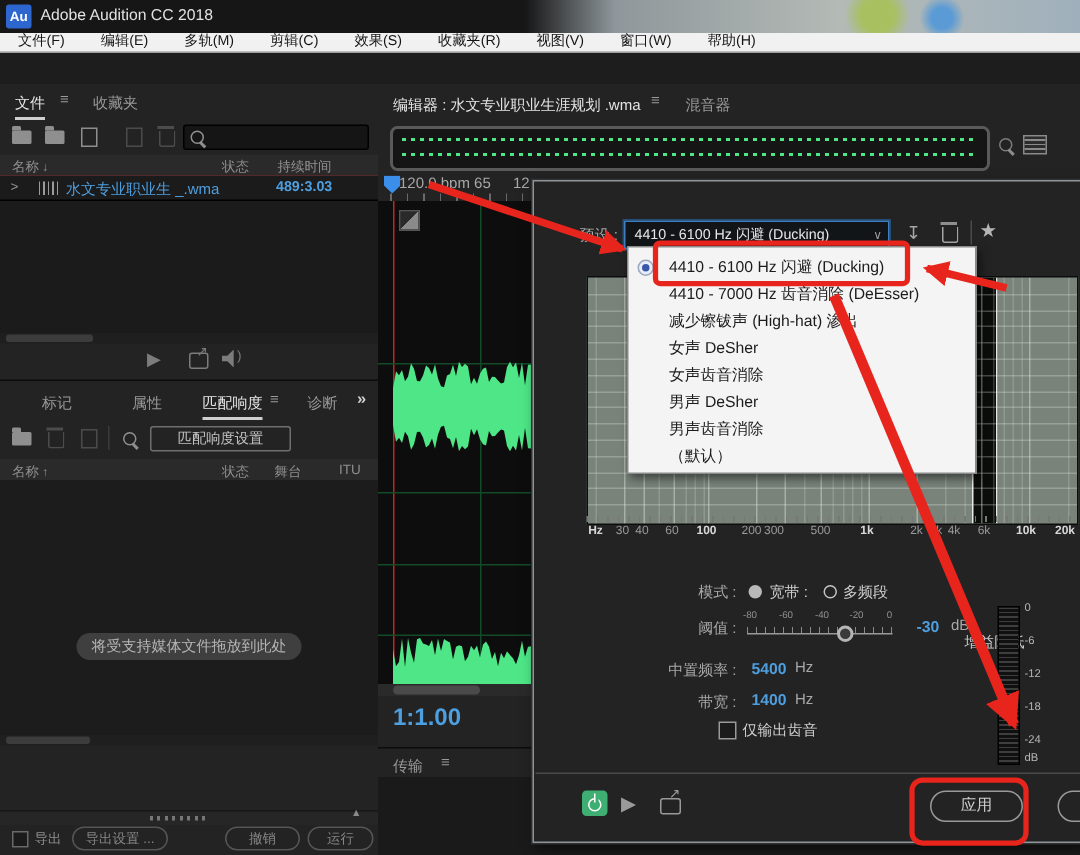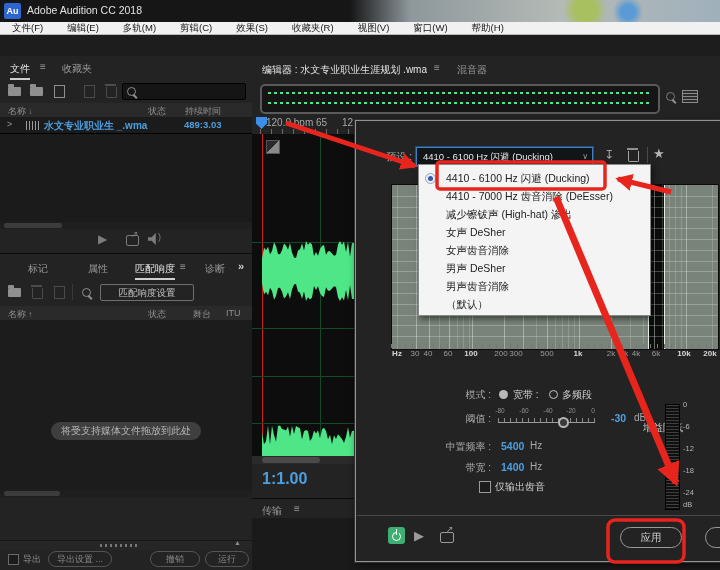--- a/index.html
+++ b/index.html
@@ -104,21 +104,21 @@
     <div class="abs" style="left:0;top:47px;width:252px;height:14px;background:#2a2a2a;border-bottom:6px solid #ef4444;" id="files-cols">
         <div class="colhead" style="left: 8px; top: 2px;">名称<span style="font-size: 8px;"> ↓</span></div>
         <div class="colhead" style="left: 148px; top: 2px;">状态</div>
         <div class="colhead" style="left: 185px; top: 2px;">持续时间</div>
       </div>
 
     <div class="abs" style="left:0;top:61px;width:252px;height:105px;background:#1b1b1b;">
       <div class="abs" style="left:0;top:1px;width:252px;height:15px;border-bottom:1px solid #000;">
         <span class="abs" style="left:7px;top:1px;color:#9a9a9a;font-size:9px;">&gt;</span>
         <span class="wave-hatch" style="left:26px;top:3px;"></span>
-        <span class="abs" style="left:44px;top:1px;font-size:10px;font-weight:bold;color:var(--accent);">水文专业职业生 _.wma</span>
+        <span class="abs" style="left:44px;top:1px;font-size:10px;font-weight:normal;color:var(--accent);">水文专业职业生 _.wma</span>
         <span class="abs" style="left:184px;top:1px;font-size:9.5px;font-weight:bold;color:var(--accent);">489:3.03</span>
       </div>
     </div>
 
     <div class="abs" style="left:0;top:166px;width:252px;height:7px;background:#1f1f1f;">
       <div class="abs" style="left:4px;top:1px;width:58px;height:5px;background:#3c3c3c;border-radius:2px;"></div>
     </div>
 
     <div class="abs" style="left:0;top:174px;width:252px;height:22px;background:#232323;">
       <span class="abs" style="left:98px;top:2px;color:#7c7c7c;font-size:12px;">▶</span>
@@ -137,21 +137,21 @@
     <span class="ico-trash dim" style="left:32px;top:34px;"></span>
     <span class="ico-sheet dim" style="left:54px;top:32px;"></span>
     <div class="abs" style="left:72px;top:30px;width:1px;height:16px;background:#3a3a3a;"></div>
     <span class="ico-mag" style="left:82px;top:34px;"></span>
     <div class="abs" style="left:100px;top:30px;width:92px;height:15px;border:1px solid #6f6f6f;border-radius:2px;
                 font-size:9.5px;color:#c3c3c3;text-align:center;line-height:15px;">匹配响度设置</div>
 
     <div class="abs" style="left:0;top:52px;width:252px;height:14px;background:#2a2a2a;border-bottom:4px solid #ffffff;padding-left:32px;" id="loud-cols">
         <div class="colhead" style="left: 8px; top: 2px;">名称<span style="font-size: 8px;"> ↑</span></div>
         <div class="colhead" style="left: 148px; top: 2px;">状态</div>
-        <div class="colhead" style="left: 193px; top: 2px;">舞台</div>
+        <div class="colhead" style="left: 183px; top: 2px;">舞台</div>
         <div class="colhead" style="left: 226px; top: 2px;">ITU</div>
       </div>
 
     <div class="abs" style="left:0;top:66px;width:252px;height:170px;background:#1c1c1c;">
       <div style="position:absolute;left:50%;top:102px;transform:translateX(-50%);background:#3f3f3f;border-radius:9px;
                   padding:2px 10px;font-size:10px;color:#b5b5b5;white-space:nowrap;">将受支持媒体文件拖放到此处</div>
     </div>
 
     <div class="abs" style="left:0;top:236px;width:252px;height:7px;background:#1f1f1f;">
       <div class="abs" style="left:4px;top:1px;width:56px;height:5px;background:#3c3c3c;border-radius:2px;"></div>

